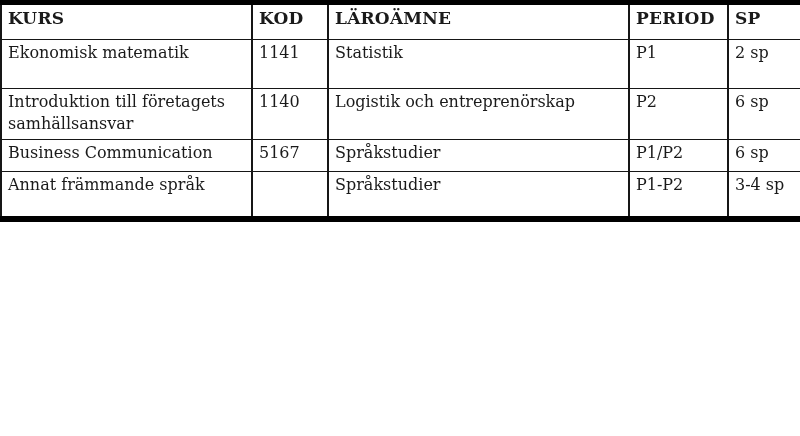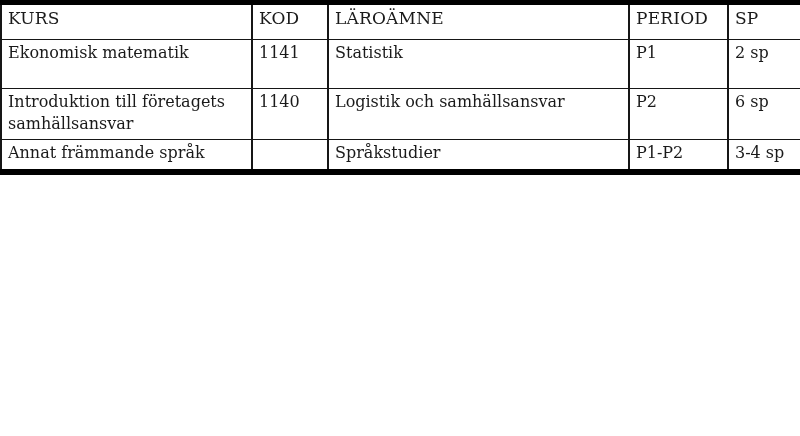--- a/index.html
+++ b/index.html
@@ -35,21 +35,21 @@
     border-top-width: 1px;
     border-bottom-width: 1px;
     vertical-align: top;
     text-align: left;
     padding: 2px 6px 4px 6px;
     font-size: 16px;
     line-height: 22px;
     overflow: hidden;
   }
   thead th {
-    font-weight: normal;
+    font-weight: bold;
     font-size: 17px;
     letter-spacing: 0.2px;
     height: 28px;
   }
   tbody tr:nth-child(1) { height: 49px; }
   tbody tr:nth-child(2) { height: 38px; }
   tbody tr:nth-child(3) { height: 32px; }
   tbody tr:nth-child(4) { height: 47px; }
   tbody tr:nth-child(5) { height: 76px; }
   tbody tr:nth-child(6) { height: 48px; text-decoration: underline; }
@@ -81,22 +81,29 @@
       <tr>
     <td>Ekonomisk matematik</td>
     <td>1141</td>
     <td>Statistik</td>
     <td>P1</td>
     <td>2 sp</td>
   </tr>
       <tr>
     <td>Introduktion till företagets samhällsansvar</td>
     <td>1140</td>
-    <td>Logistik och samhällsansvar</td>
+    <td>Logistik och entreprenörskap</td>
     <td>P2</td>
+    <td>6 sp</td>
+  </tr>
+      <tr>
+    <td>Business Communication</td>
+    <td>5167</td>
+    <td>Språkstudier</td>
+    <td>P1/P2</td>
     <td>6 sp</td>
   </tr>
       <tr>
     <td>Annat främmande språk</td>
     <td></td>
     <td>Språkstudier</td>
     <td>P1-P2</td>
     <td>3-4 sp</td>
   </tr>
     </tbody>

